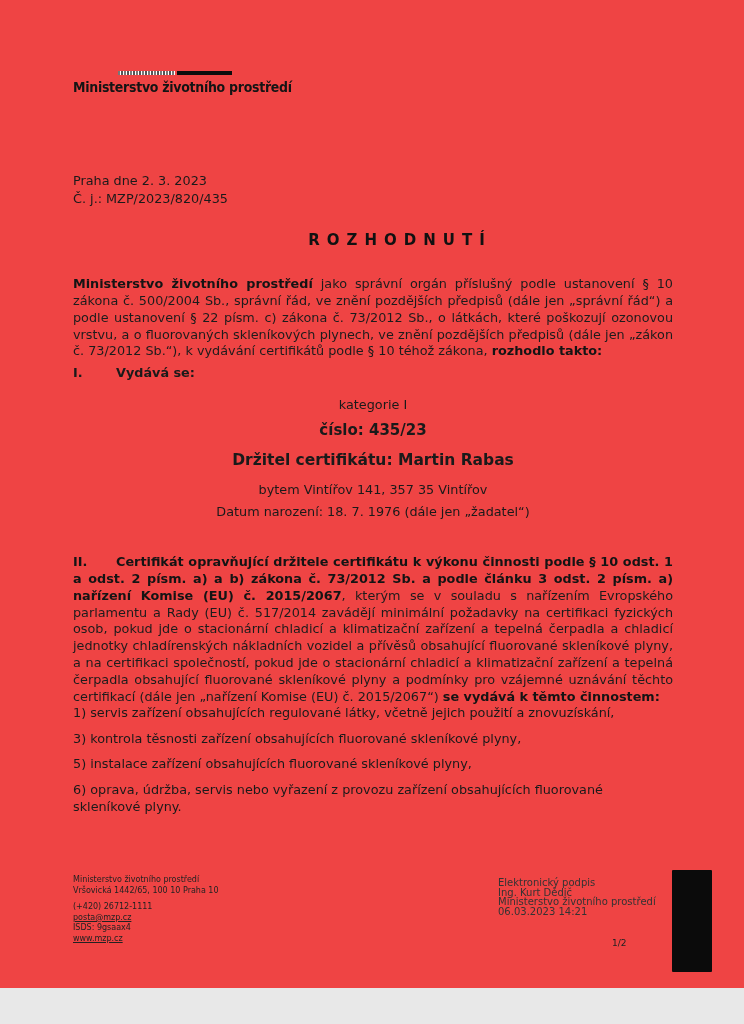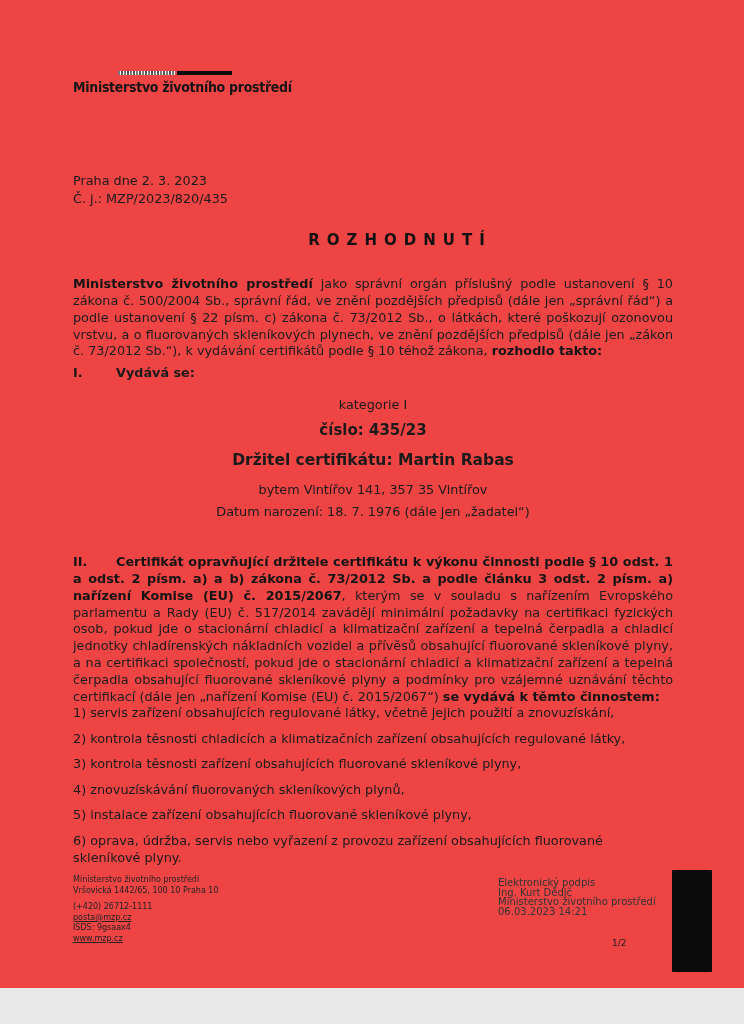--- a/index.html
+++ b/index.html
@@ -95,23 +95,21 @@
     <div class="cert-number">číslo: 435/23</div>
     <div class="cert-holder">Držitel certifikátu: Martin Rabas</div>
     <div class="cert-address">bytem Vintířov 141, 357 35 Vintířov</div>
     <div class="cert-birth">Datum narození: 18. 7. 1976 (dále jen „žadatel“)</div>
   </div>
 
   <p class="body-par par-2"><strong class="numeral">II.</strong><strong>Certifikát opravňující držitele certifikátu k výkonu činnosti podle § 10 odst. 1 a odst. 2 písm. a) a b) zákona č. 73/2012 Sb. a podle článku 3 odst. 2 písm. a) nařízení Komise (EU) č. 2015/2067</strong><span>, kterým se v souladu s nařízením Evropského parlamentu a Rady (EU) č. 517/2014 zavádějí minimální požadavky na certifikaci fyzických osob, pokud jde o stacionární chladicí a klimatizační zařízení a tepelná čerpadla a chladicí jednotky chladírenských nákladních vozidel a přívěsů obsahující fluorované skleníkové plyny, a na certifikaci společností, pokud jde o stacionární chladicí a klimatizační zařízení a tepelná čerpadla obsahující fluorované skleníkové plyny a podmínky pro vzájemné uznávání těchto certifikací (dále jen „nařízení Komise (EU) č. 2015/2067“) </span><strong>se vydává k těmto činnostem:</strong></p>
 
   <div class="activities">
     <div class="activity">1) servis zařízení obsahujících regulované látky, včetně jejich použití a znovuzískání,</div>
-    <div class="activity">2) kontrola těsnosti chladicích a klimatizačních zařízení obsahujících regulované látky,</div>
     <div class="activity">3) kontrola těsnosti zařízení obsahujících fluorované skleníkové plyny,</div>
-    <div class="activity">4) znovuzískávání fluorovaných skleníkových plynů,</div>
     <div class="activity">5) instalace zařízení obsahujících fluorované skleníkové plyny,</div>
     <div class="activity">6) oprava, údržba, servis nebo vyřazení z provozu zařízení obsahujících fluorované skleníkové plyny.</div>
   </div>
 
   <div class="footer-left">
     <div>Ministerstvo životního prostředí</div>
     <div>Vršovická 1442/65, 100 10 Praha 10</div>
     <div class="footer-gap"></div>
     <div>(+420) 26712-1111</div>
     <div class="footer-link">posta@mzp.cz</div>

